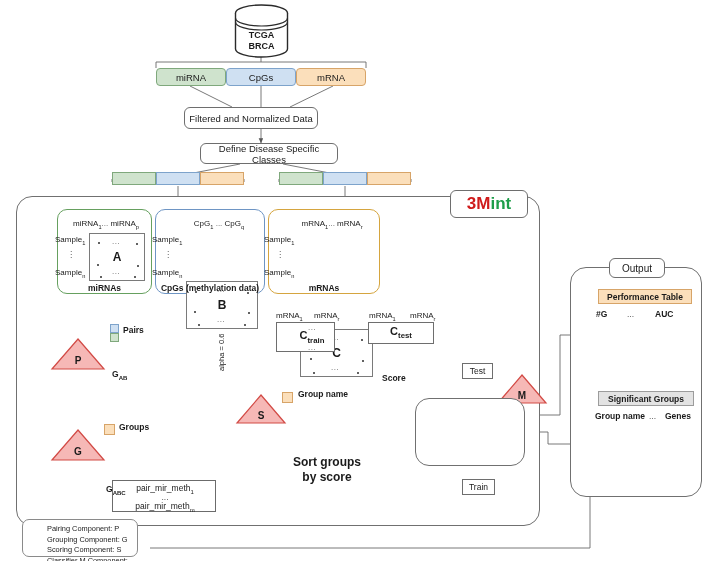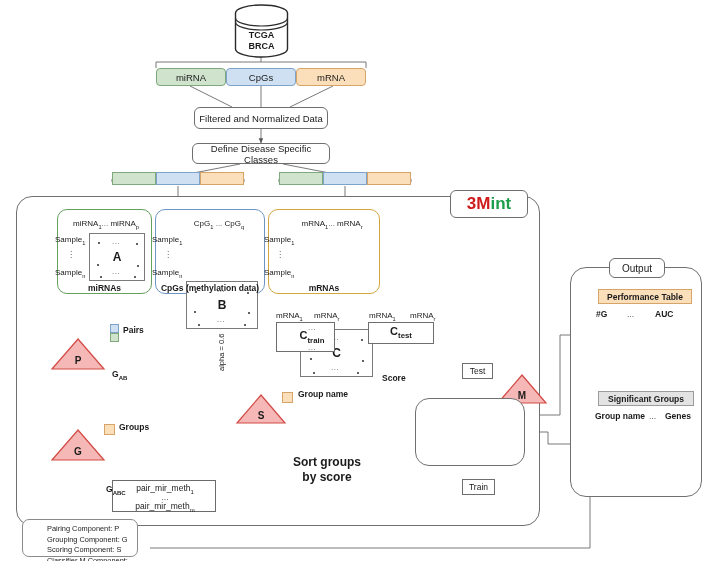--- a/index.html
+++ b/index.html
@@ -149,24 +149,24 @@
   <div class="abs c-green ctr" style="left:156px;top:68px;width:70px;height:18px;border-radius:4px;">
     <span style="font-size:9.5px;">miRNA</span>
   </div>
   <div class="abs c-blue ctr" style="left:226px;top:68px;width:70px;height:18px;border-radius:4px;text-align:right;">
     <span style="font-size:9.5px;">CpGs</span>
   </div>
   <div class="abs c-orange ctr" style="left:296px;top:68px;width:70px;height:18px;border-radius:4px;">
     <span style="font-size:9.5px;">mRNA</span>
   </div>
 
-  <div class="abs rbox ctr" style="left:194px;top:107px;width:134px;height:22px;text-align:right;">
+  <div class="abs rbox ctr" style="left:184px;top:107px;width:134px;height:22px;text-align:right;">
     <span>Filtered and Normalized  Data</span>
   </div>
-  <div class="abs rbox ctr" style="left:192px;top:143px;width:138px;height:21px;">
+  <div class="abs rbox ctr" style="left:200px;top:143px;width:138px;height:21px;">
     <span>Define Disease Specific Classes</span>
   </div>
 
   <div class="abs" style="left:112px;top:172px;width:132px;height:13px;">
     <div class="abs c-green" style="left:0;top:0;width:44px;height:13px;"></div>
     <div class="abs c-blue" style="left:44px;top:0;width:44px;height:13px;"></div>
     <div class="abs c-orange" style="left:88px;top:0;width:44px;height:13px;"></div>
   </div>
   <div class="abs" style="left:279px;top:172px;width:132px;height:13px;">
     <div class="abs c-green" style="left:0;top:0;width:44px;height:13px;"></div>

